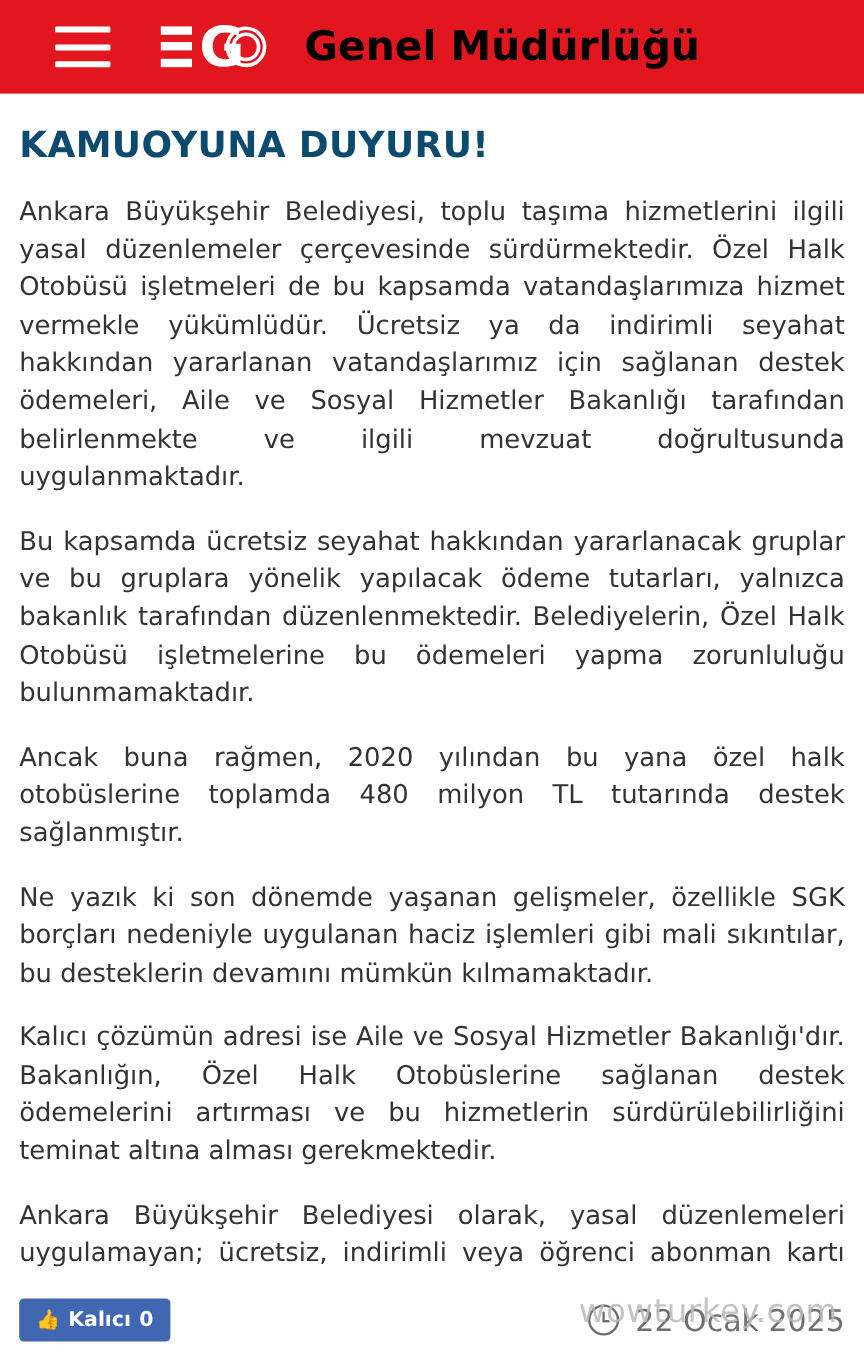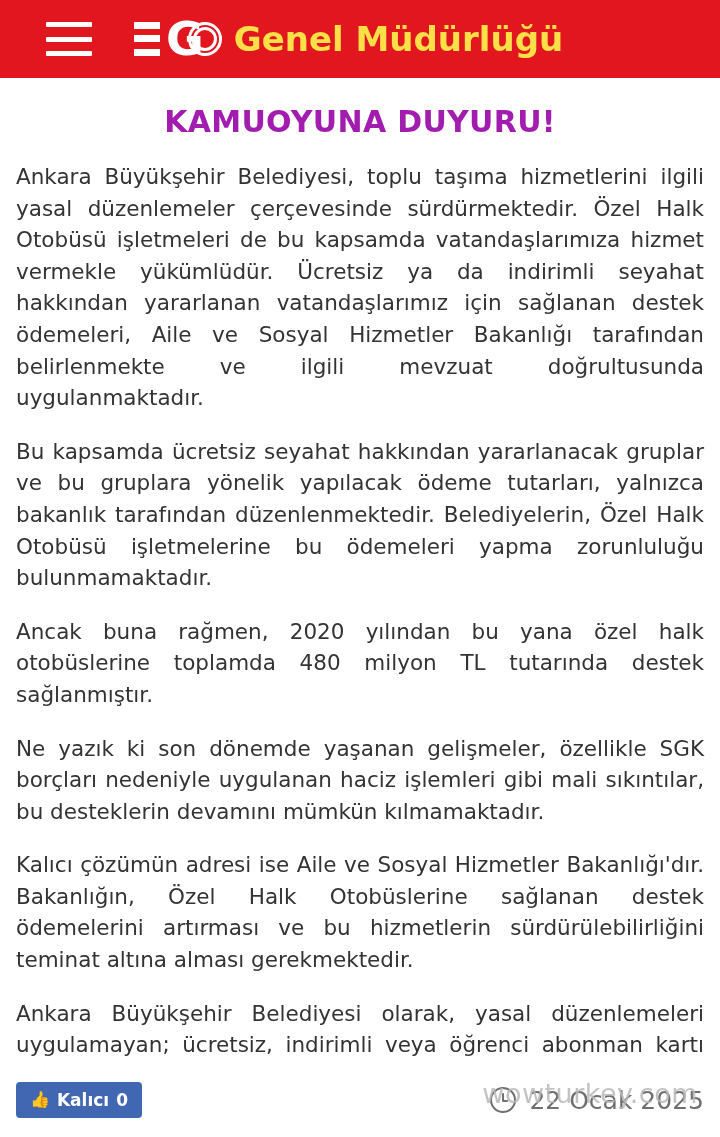--- a/index.html
+++ b/index.html
@@ -103,33 +103,32 @@
     content: "";
     width: 18px;
     height: 18px;
     border-radius: 50%;
     border: 3px solid #ffffff;
     display: block;
   }
   .ego-title {
     font-size: 34px;
     font-weight: 700;
-    color: #fde047;
-    margin-left: 0;
+    color: #000000;
+    margin-left: 20px;
     white-space: nowrap;
     line-height: 1;
   }
 
   
   .content {
     padding: 26px 16px 0 16px;
   }
   .headline {
-    text-align: center;
-    color: #a21caf;
+    color: #0c4a6e;
     font-size: 30px;
     font-weight: 700;
     margin: 0 0 22px 0;
     letter-spacing: 0.3px;
   }
   .para {
     font-size: 21.5px;
     line-height: 1.47;
     color: #333333;
     text-align: justify;

